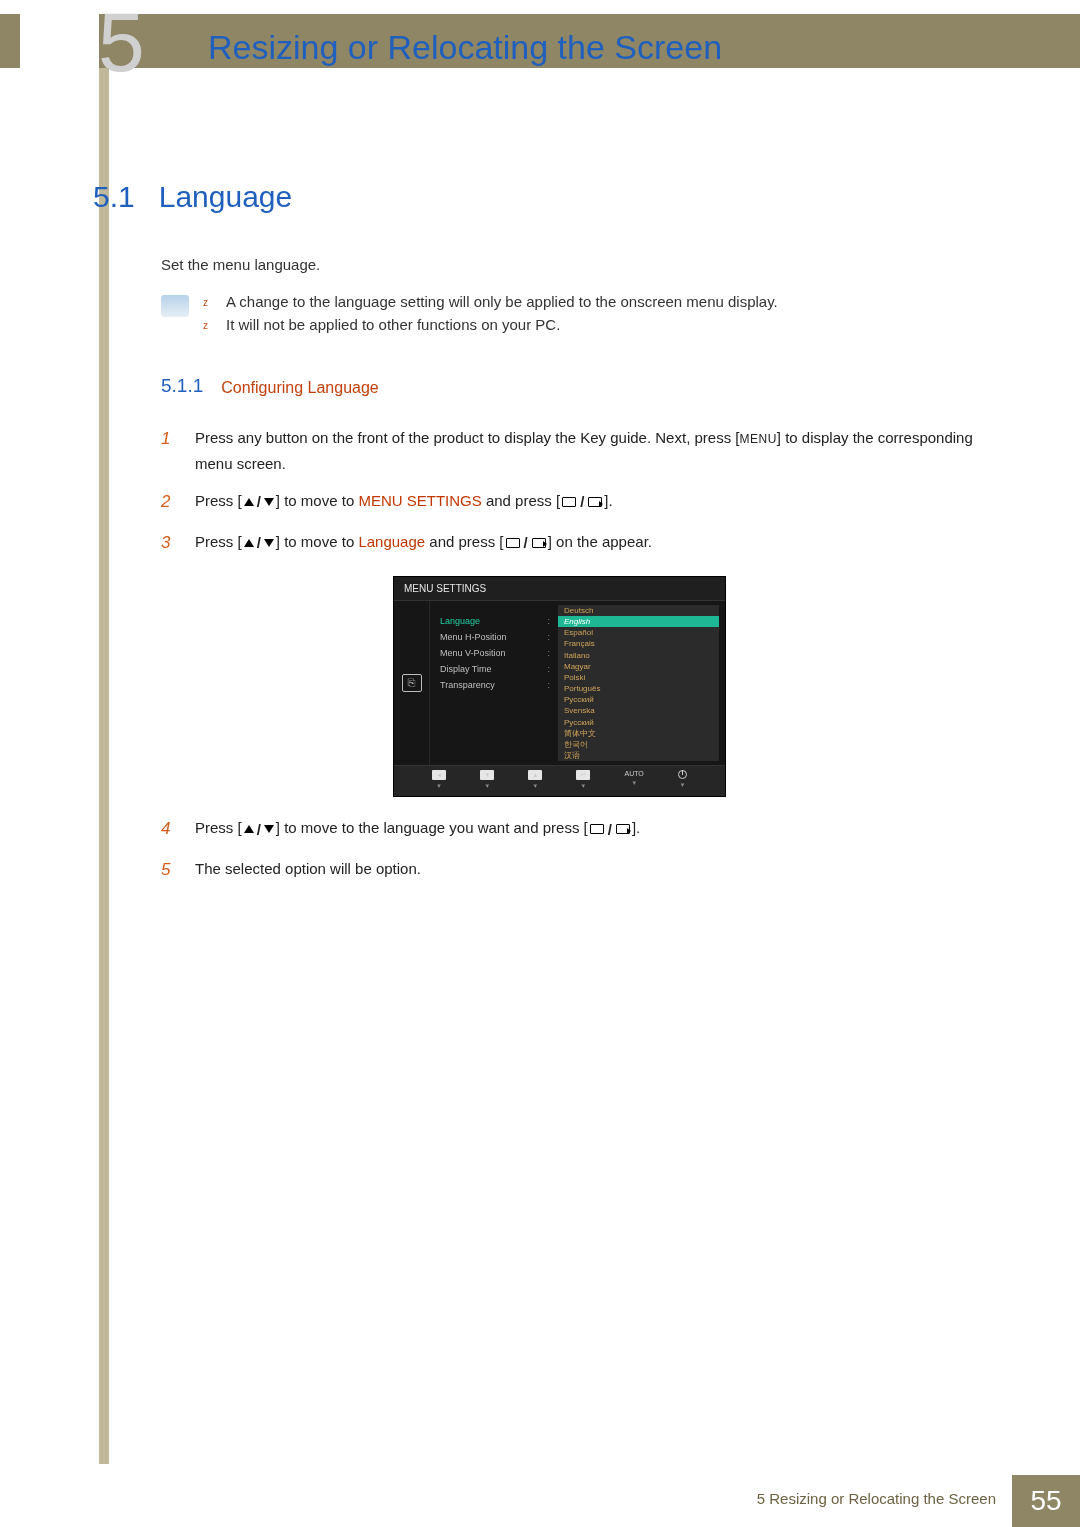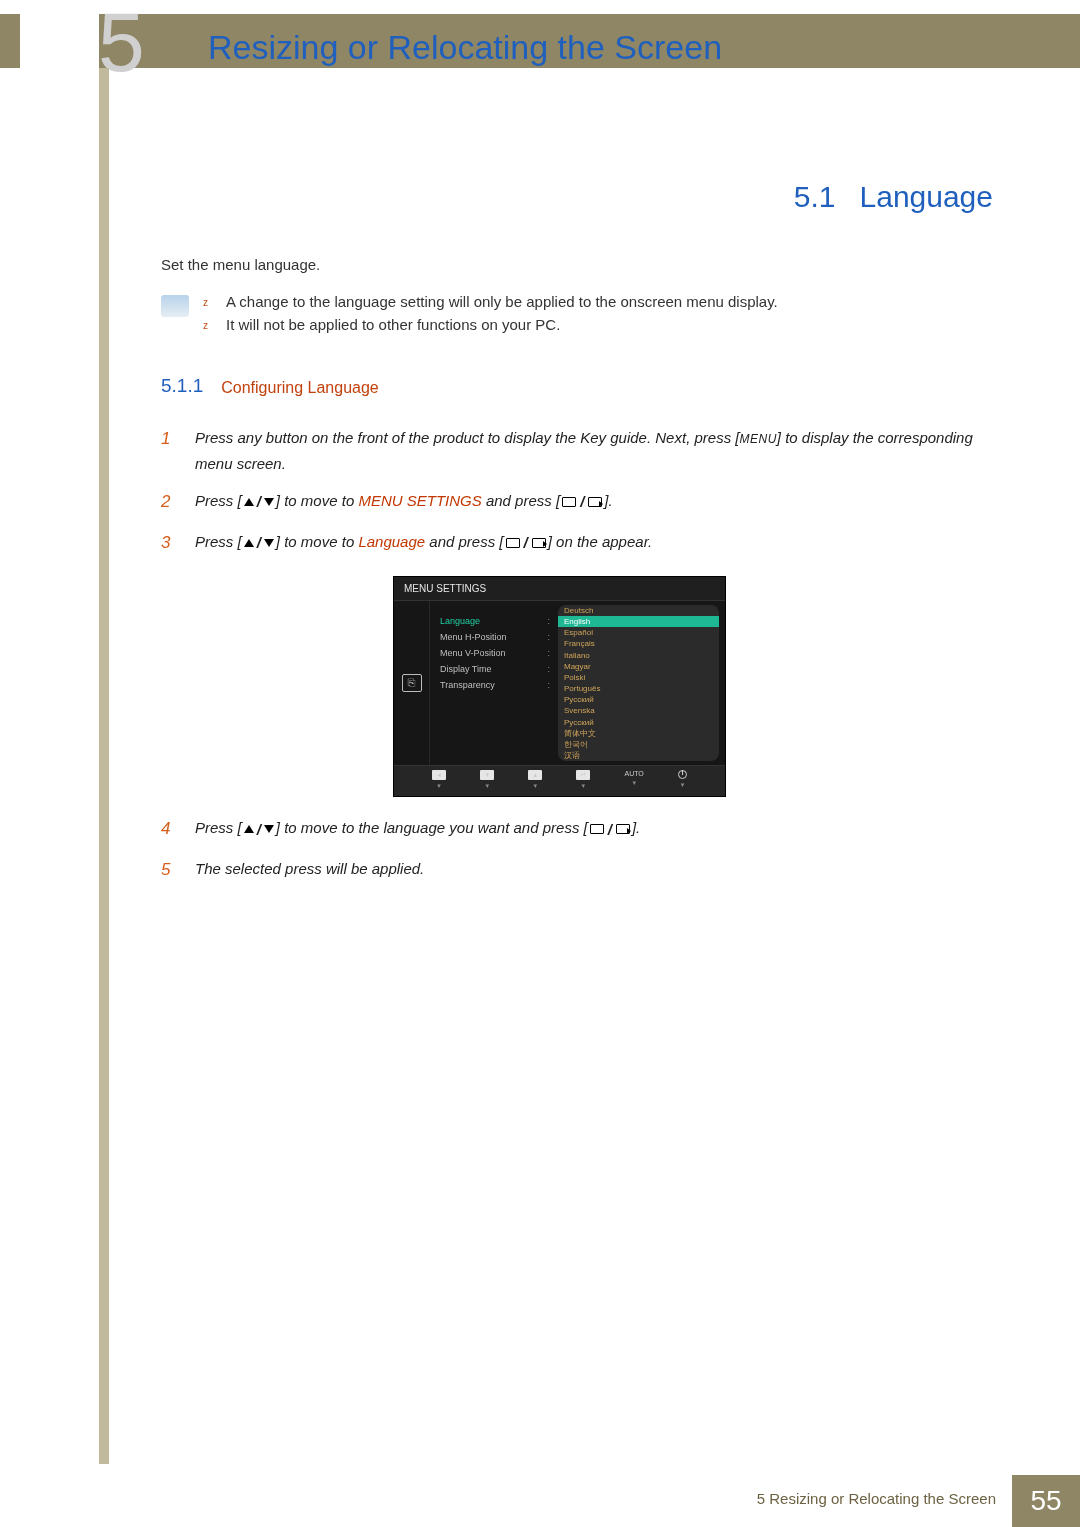--- a/index.html
+++ b/index.html
@@ -52,21 +52,21 @@
     width: 10px; height: 1396px;
     background: #c0b99c;
   }
 
   .content {
     position: absolute;
     left: 93px;
     top: 180px;
     width: 900px;
   }
-  .h51-row { display: flex; align-items: baseline; gap: 24px; margin-bottom: 42px; justify-content: flex-end; }
+  .h51-row { display: flex; align-items: baseline; gap: 24px; margin-bottom: 42px; }
   .h51-num { font-size: 30px; color: #1f5fbd; }
   .h51-title { font-size: 30px; color: #1f5fbd; }
 
   .body-text { font-size: 15px; color: #333; margin-left: 68px; margin-bottom: 20px; }
 
   .note-block { display: flex; margin-left: 68px; margin-bottom: 36px; gap: 14px; }
   .note-icon {
     width: 28px; height: 22px;
     background: linear-gradient(#b7d2ea, #e6eef4);
     border-radius: 3px;
@@ -76,21 +76,21 @@
   .note-list { font-size: 15px; color: #333; }
   .note-item { display: flex; align-items: flex-start; margin-bottom: 6px; }
   .bullet-z { color: #c24f15; font-size: 10px; margin-right: 18px; margin-top: 4px; }
 
   .h511-row { display: flex; align-items: flex-end; gap: 18px; margin-left: 68px; margin-bottom: 28px; }
   .h511-num { font-size: 19px; color: #1f5fbd; }
   .h511-title { font-size: 16px; color: #c2410c; }
 
   .step { display: flex; margin-left: 68px; margin-bottom: 12px; font-size: 15px; color: #222; line-height: 1.7; }
   .step-num { width: 34px; color: #d75d1a; font-style: italic; font-size: 17px; flex-shrink: 0; }
-  .step-body { flex: 1; font-style: italic; }
+  .step-body { flex: 1; }
   .hl-red { color: #c23700; }
   .menu-lbl { font-family: Arial; font-size: 12px; letter-spacing: 0.5px; }
   .glyph-updown {
     display: inline-flex; align-items: center; gap: 2px; vertical-align: middle;
     margin: 0 2px;
   }
   .tri-up { width:0; height:0; border-left:5px solid transparent; border-right:5px solid transparent; border-bottom:8px solid #000; }
   .tri-dn { width:0; height:0; border-left:5px solid transparent; border-right:5px solid transparent; border-top:8px solid #000; }
   .glyph-src {
     display: inline-flex; align-items: center; gap: 3px; vertical-align: middle;
@@ -135,23 +135,23 @@
     width: 128px;
     padding: 12px 4px 12px 8px;
   }
   .osd-row { display:flex; justify-content:space-between; padding: 3px 4px 3px 2px; align-items:center; }
   .osd-row.sel { color: #1fd0a4; }
   .osd-colon { color: #888; }
   .osd-right {
     flex: 1;
     padding: 4px 6px 4px 0;
   }
-  .lang-list { background: #2b2b2b; border-radius: 8px; }
+  .lang-list { background: #2b2b2b; }
   .lang-item { padding: 1px 6px; font-size: 8px; color: #cfa45a; line-height: 1.15; }
-  .lang-item.sel { background: #1fb895; color: #fff; }
+  .lang-item.sel { background: #1fb895; color: #fff; font-style: italic; }
   .osd-footer {
     display:flex; justify-content: space-evenly;
     background: #262626; padding: 4px 4px 6px;
     border-top: 1px solid #333;
   }
   .ftr-cell { display:flex; flex-direction:column; align-items:center; gap:2px; font-size: 7px; color: #ccc; }
   .ftr-icon { width:14px; height:10px; background:#e6e6e6; border-radius:1px; display:flex; align-items:center; justify-content:center; }
   .ftr-tri  { font-size:7px; color:#888; }
   .ftr-pow  { width:9px; height:9px; border:1.2px solid #ccc; border-radius:50%; position:relative; }
   .ftr-pow::after { content:""; position:absolute; left:3.4px; top:-1px; width:1.2px; height:5px; background:#ccc; }
@@ -340,20 +340,20 @@
         </span><span>] to move to the language you want and press [</span><span class="glyph-src">
           <span class="rect-sm"></span>
           <span class="slash">/</span>
           <span class="rect-sm rect-arrow"></span>
         </span><span>].</span>
     </div>
   </div>
 
   <div class="step">
     <div class="step-num">5</div>
-    <div class="step-body">The selected press will be applied.</div>
+    <div class="step-body">The selected option will be option.</div>
   </div>
 </div>
 
 <div class="footer">
   <div class="footer-text">5 Resizing or Relocating the Screen</div>
   <div class="footer-pg">55</div>
 </div>
 
 </body></html>

